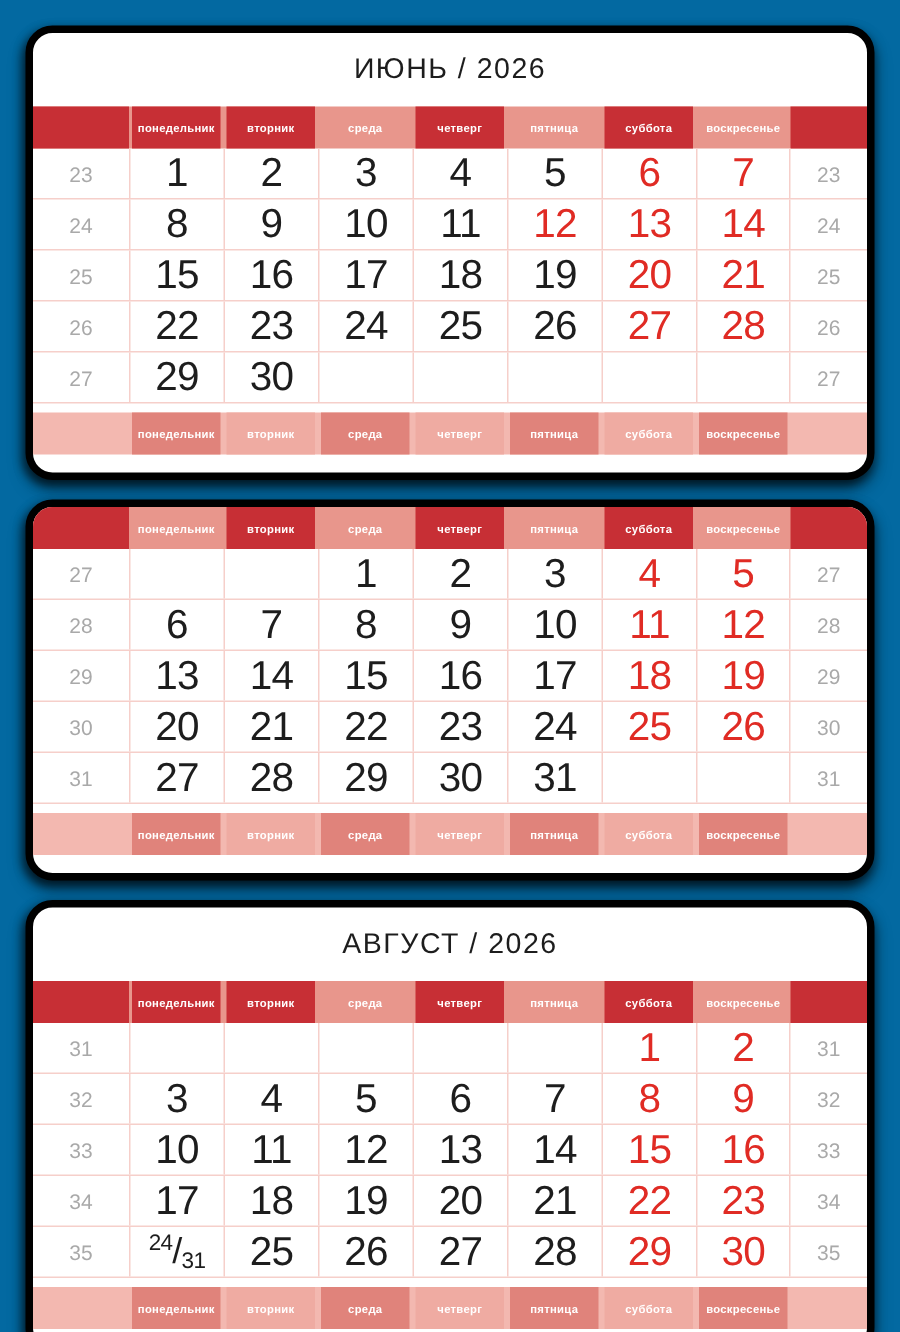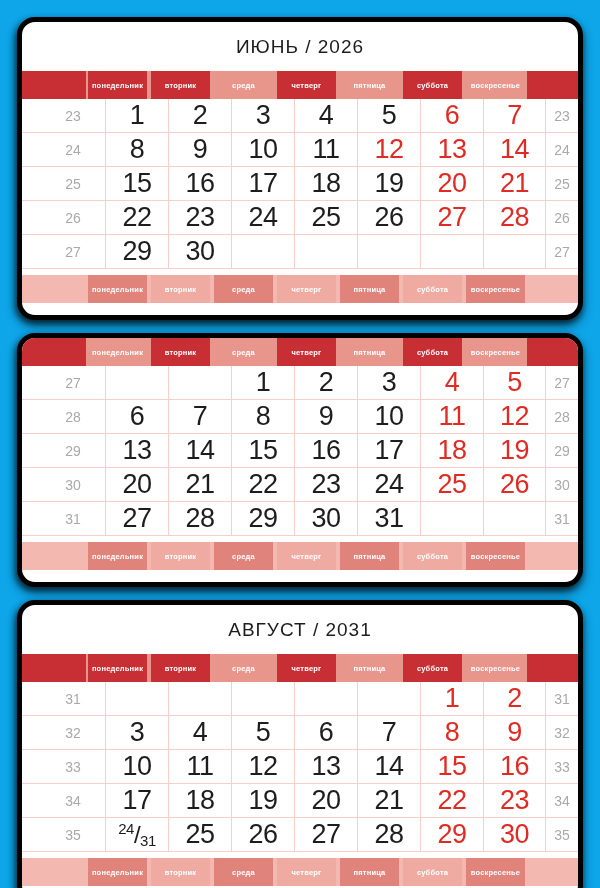--- a/index.html
+++ b/index.html
@@ -1,41 +1,41 @@
 <!DOCTYPE html>
 <html style="--accent: #c72f35; --salmon: #e8968c; --footerbg: #f3b8b0; --footerdark: #e0837b; --footerlight: #efaba2; --weekend: #e02b24; --gridline: #f6cfca; --weekgray: #a9a9a9; --ink: #1d1d1d;"><head>
 <meta charset="utf-8">
 <style>
   :root{
     --accent:#c72f35; --salmon:#e8968c; --footerbg:#f3b8b0; --footerdark:#e0837b;
     --footerlight:#efaba2; --weekend:#e02b24; --gridline:#f6cfca; --weekgray:#a9a9a9; --ink:#1d1d1d;
   }
   *{margin:0;padding:0;box-sizing:border-box;}
   html,body{background:#fff;}
-  .page{width:600px;height:888px;background:#0ea5e9;padding-top:17px;overflow:hidden;
+  .page{width:600px;height:888px;background:#0369a1;padding-top:17px;overflow:hidden;
         font-family:"Liberation Sans", sans-serif;}
   .card{width:566px;margin:0 auto 13px;background:#fff;border:5px solid #000;border-radius:18px;
         box-shadow:0 4px 7px rgba(0,0,0,.55), -3px 3px 6px rgba(0,0,0,.35), 0 7px 12px rgba(0,0,0,.25);
         overflow:hidden;padding-bottom:12px;}
   .title{height:49px;display:flex;align-items:center;justify-content:center;
          font-size:19px;font-weight:400;letter-spacing:1px;color:var(--ink);}
   .strip{display:flex;height:28px;background:var(--salmon);}
   .strip .sc{width:63px;flex:none;display:flex;padding:0 2px;}
   .strip .sc i{flex:1;display:flex;align-items:center;justify-content:center;font-style:normal;
                color:#fff;font-size:7.5px;font-weight:bold;letter-spacing:.2px;white-space:nowrap;overflow:hidden;}
   .strip .edge{flex:none;}
   .strip .edge.el{width:64px;}
   .strip .edge.er{flex:1;}
   .strip.header .edge{background:var(--accent);}
   .strip.header .sc.d i{background:var(--accent);}
   .strip.footer{background:var(--footerbg);margin-top:6px;}
   .strip.footer .sc.d i{background:var(--footerdark);}
   .strip.footer .sc.l i{background:var(--footerlight);}
   .grid{display:block;}
-  .row{display:flex;height:34px;border-bottom:1px solid var(--gridline);padding-left:19px;}
+  .row{display:flex;height:34px;border-bottom:1px solid var(--gridline);}
   .wk{display:flex;align-items:center;justify-content:center;color:var(--weekgray);font-size:14px;}
   .wk.wl{width:64px;flex:none;}
   .wk.wr{flex:1;}
   .day{width:63px;flex:none;border-left:1px solid var(--gridline);
        display:flex;align-items:center;justify-content:center;
        font-size:27px;color:var(--ink);letter-spacing:-.5px;}
   .day.last{border-right:1px solid var(--gridline);}
   .day.red{color:var(--weekend);}
   .day .fr-top{font-size:15px;position:relative;top:-6px;letter-spacing:-.5px;}
   .day .fr-sl{font-size:24px;position:relative;top:0;}
@@ -261,21 +261,21 @@
           <i>суббота</i>
         </span>
         <span class="sc d">
           <i>воскресенье</i>
         </span>
         <span class="edge er"></span>
       </div>
   </section>
 
   <section class="card">
-    <div class="title">АВГУСТ / 2031</div>
+    <div class="title">АВГУСТ / 2026</div>
     <div class="strip header">
         <span class="edge el"></span>
         <span class="sc d">
           <i>понедельник</i>
         </span>
         <span class="sc d">
           <i>вторник</i>
         </span>
         <span class="sc l">
           <i>среда</i>

